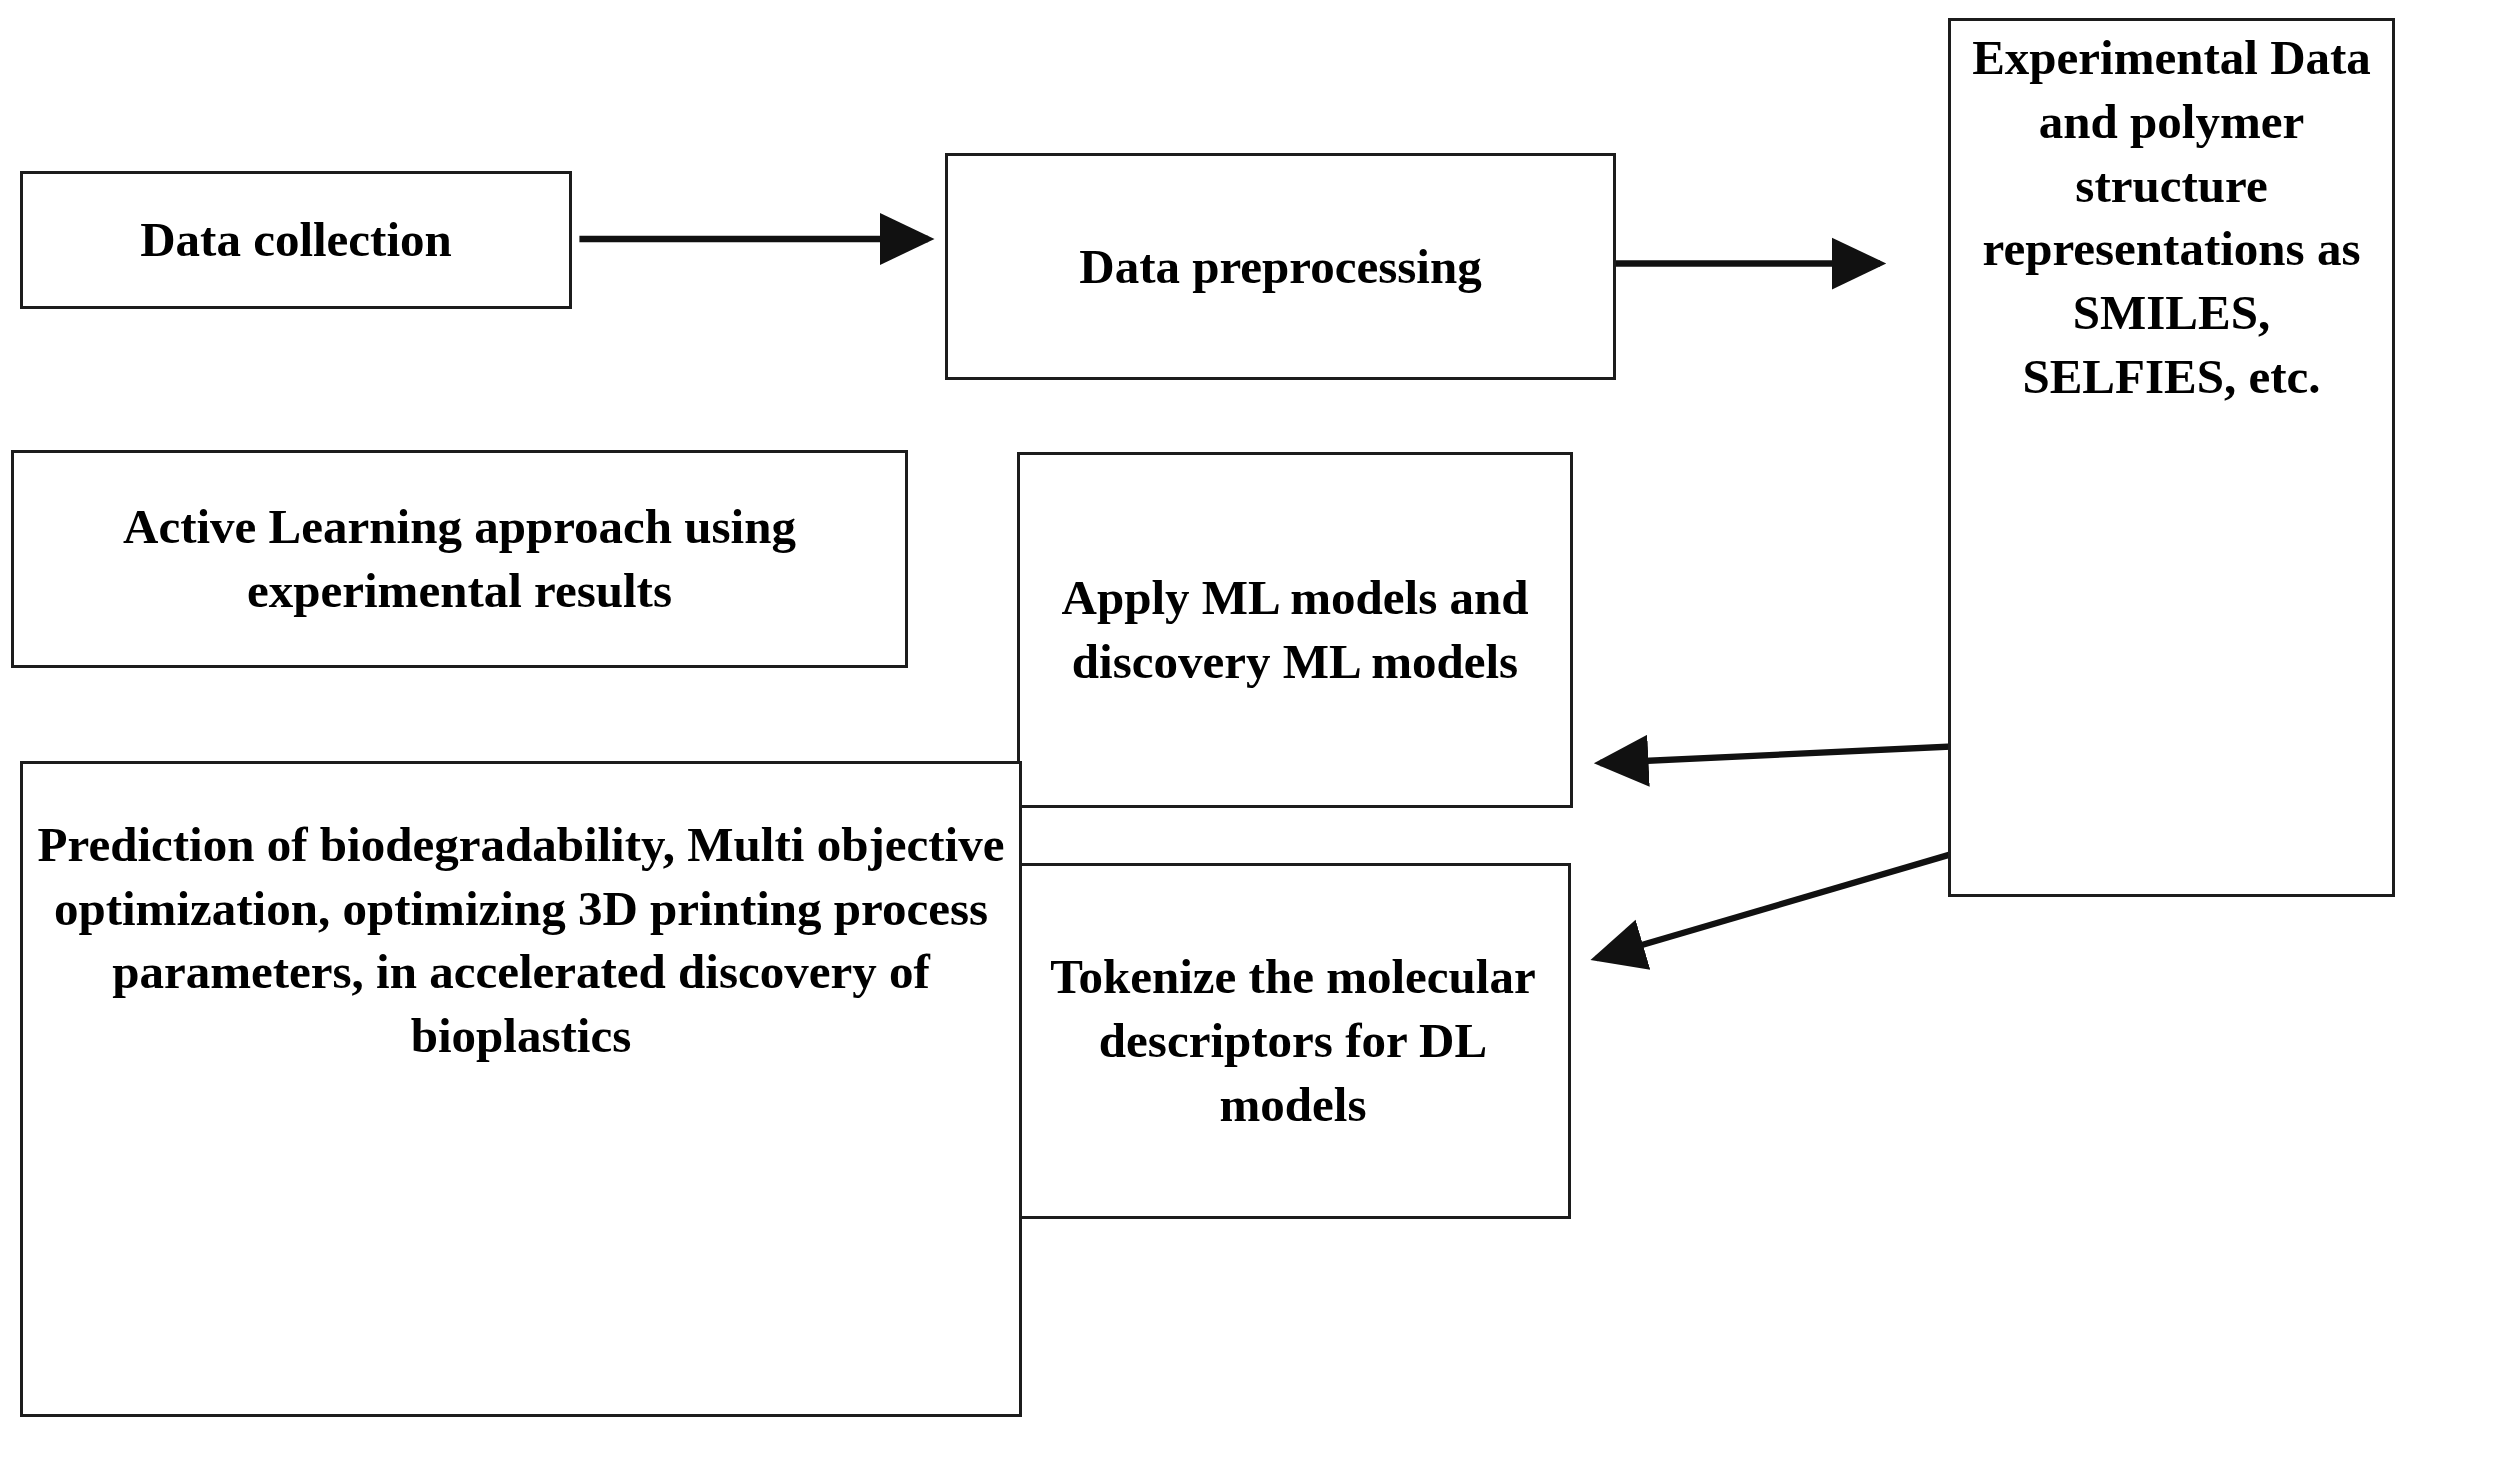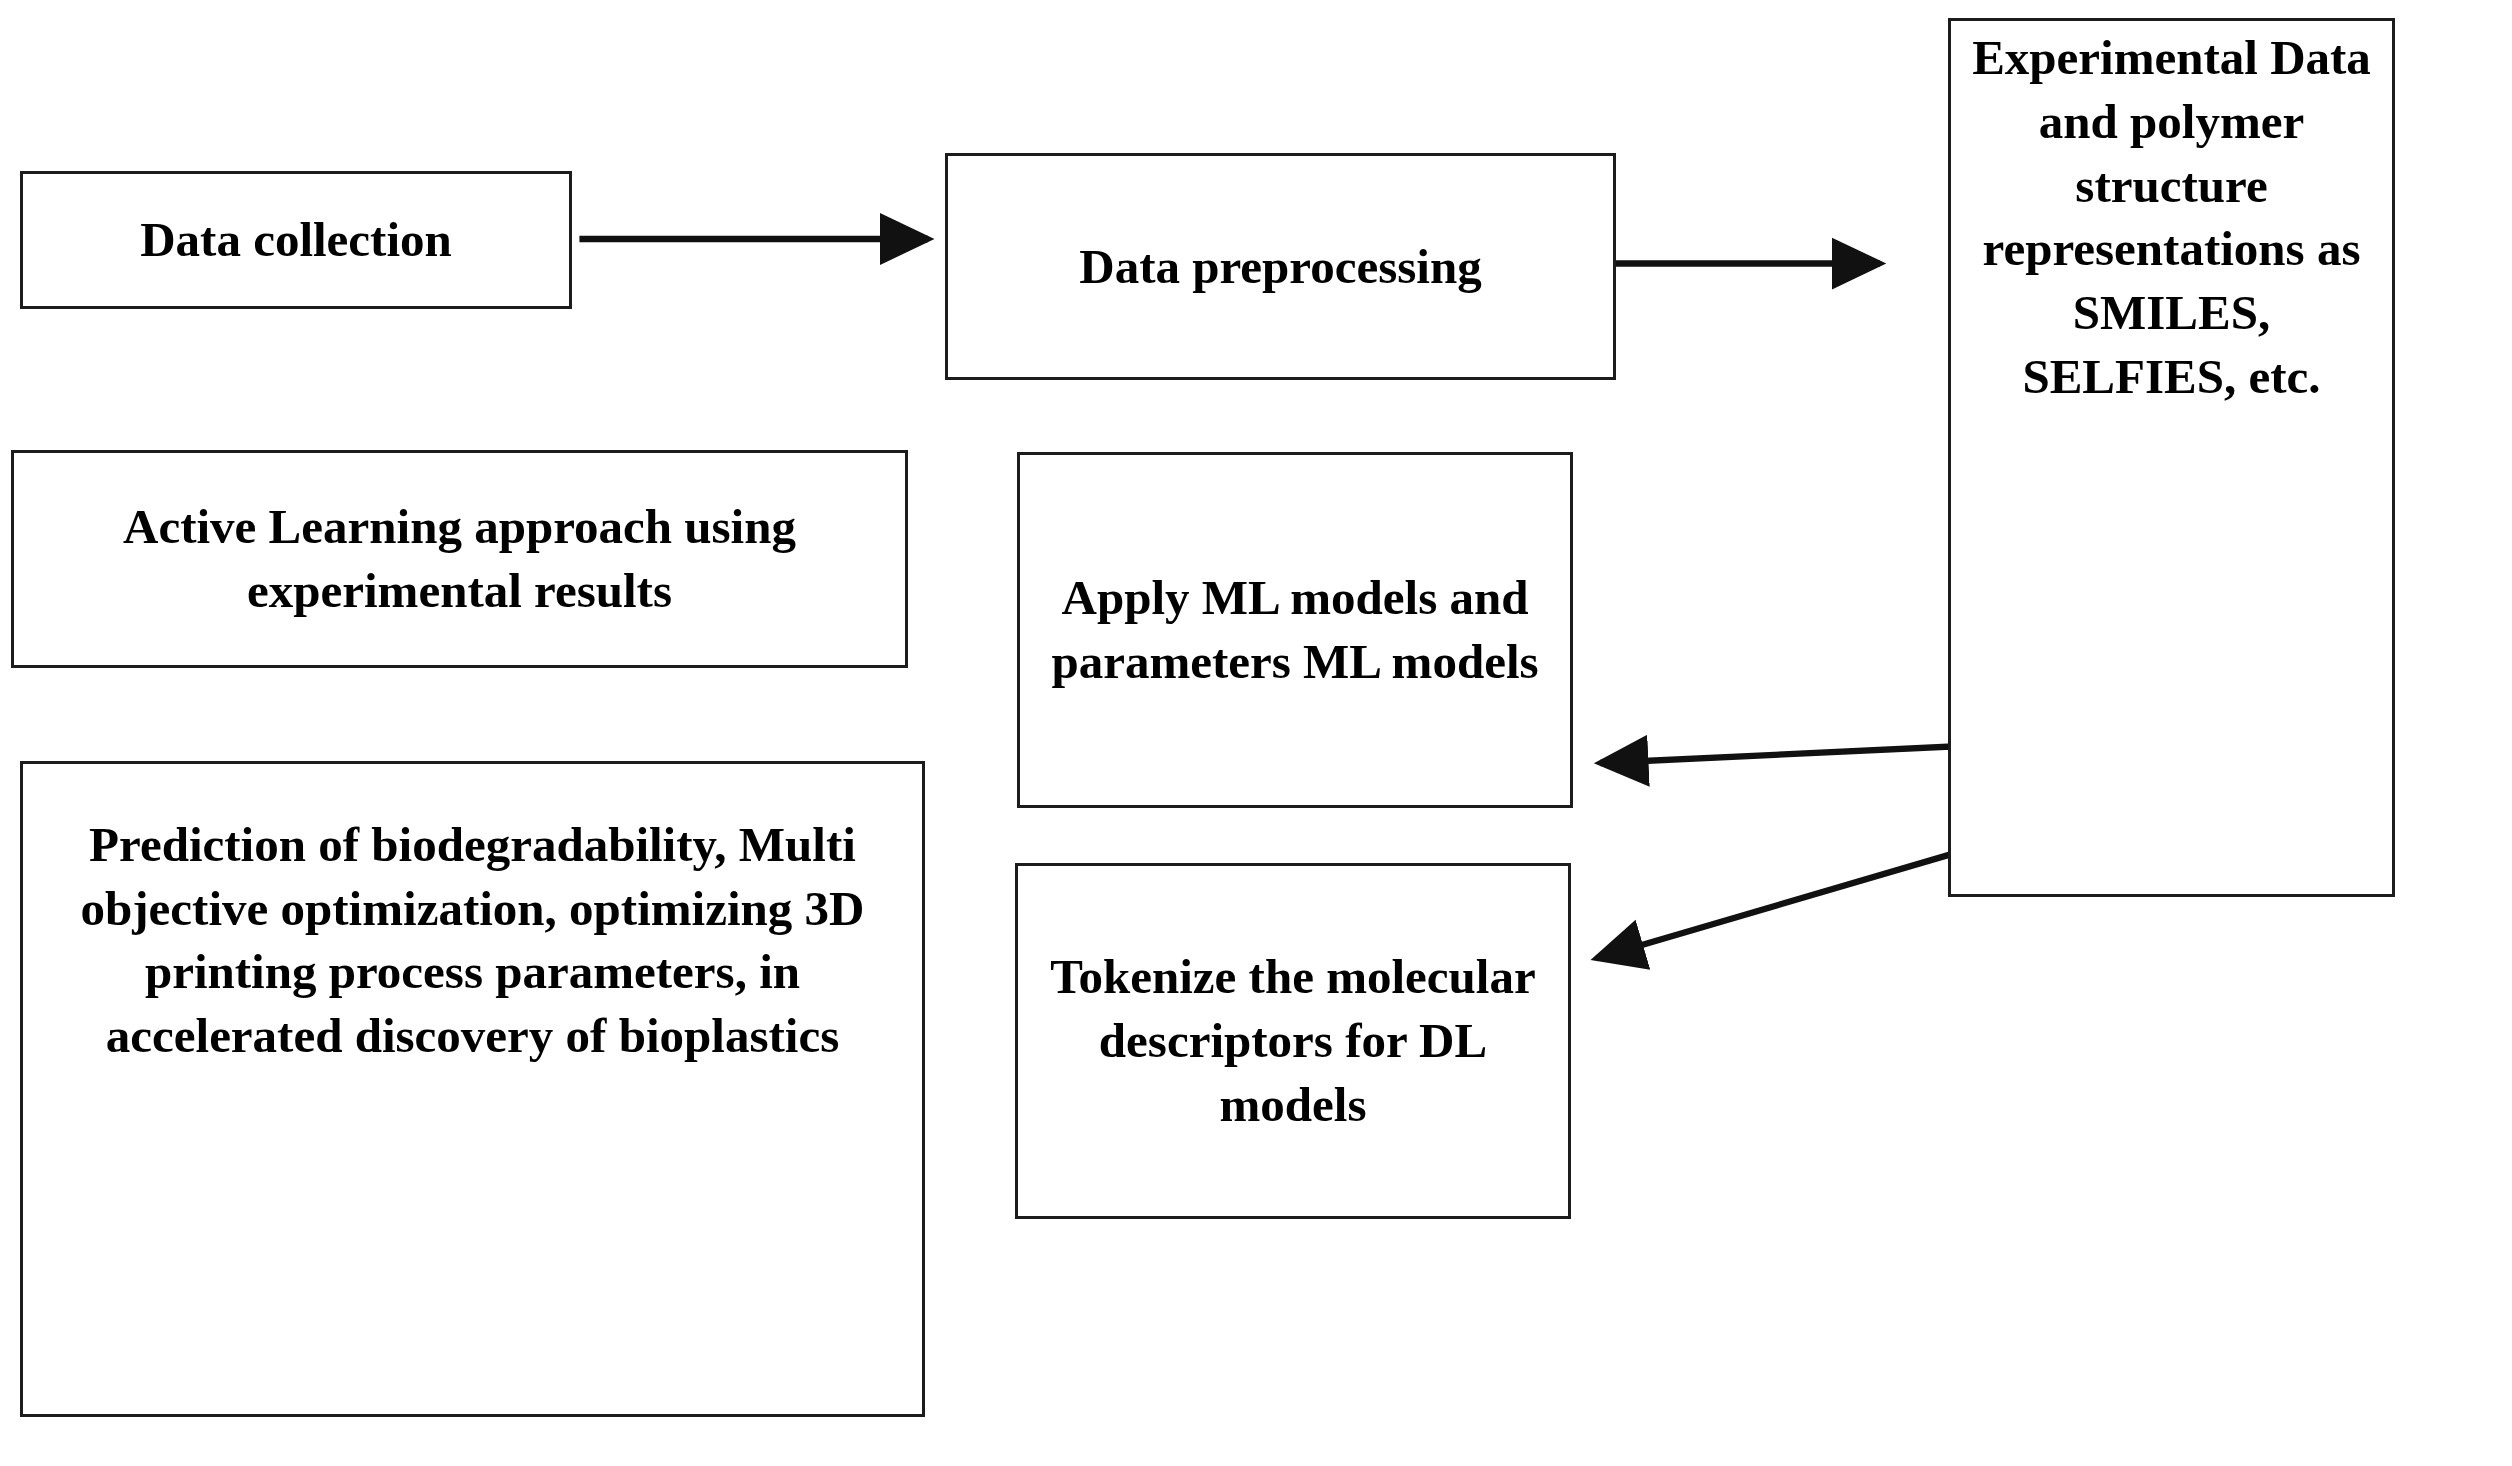--- a/index.html
+++ b/index.html
@@ -35,21 +35,21 @@
     width: 100%;
   }
   
   #node-data-collection      { left: 20px;   top: 171px;  width: 552px;  height: 138px; font-size: 49px; align-items: center; }
   #node-data-preprocessing   { left: 945px; top: 145px;  width: 671px;  height: 227px; font-size: 49px; margin-top: 8px; }
   #node-experimental-data    { left: 1948px; top: 18px;   width: 447px;  height: 879px; font-size: 49px;
                                align-items: flex-start; }
   #node-active-learning      { left: 11px;   top: 450px;  width: 897px;  height: 218px; font-size: 49px; }
   #node-apply-ml             { left: 1017px; top: 452px;  width: 556px;  height: 356px; font-size: 49px; }
   #node-tokenize             { left: 1015px; top: 863px;  width: 556px;  height: 356px; font-size: 49px; }
-  #node-prediction           { left: 20px;   top: 761px;  width: 905px;  height: 656px; font-size: 49px;
+  #node-prediction           { left: 20px;   top: 761px;  width: 1002px;  height: 656px; font-size: 49px;
                                align-items: flex-start; padding-top: 49px; }
 
   .arrow-layer {
     position: absolute;
     left: 0; top: 0;
     width: 2512px;
     height: 1467px;
     pointer-events: none;
   }
 </style>
@@ -84,21 +84,21 @@
 
   <div class="node" id="node-experimental-data">
     <span>Experimental Data and polymer structure representations as SMILES, SELFIES, etc.</span>
   </div>
 
   <div class="node" id="node-active-learning">
     <span>Active Learning approach using experimental results</span>
   </div>
 
   <div class="node" id="node-apply-ml">
-    <span>Apply ML models and parameters ML models</span>
+    <span>Apply ML models and discovery ML models</span>
   </div>
 
   <div class="node" id="node-tokenize">
     <span>Tokenize the molecular descriptors for DL models</span>
   </div>
 
   <div class="node" id="node-prediction">
     <span>Prediction of biodegradability, Multi objective optimization, optimizing 3D printing process parameters, in accelerated discovery of bioplastics</span>
   </div>
 

